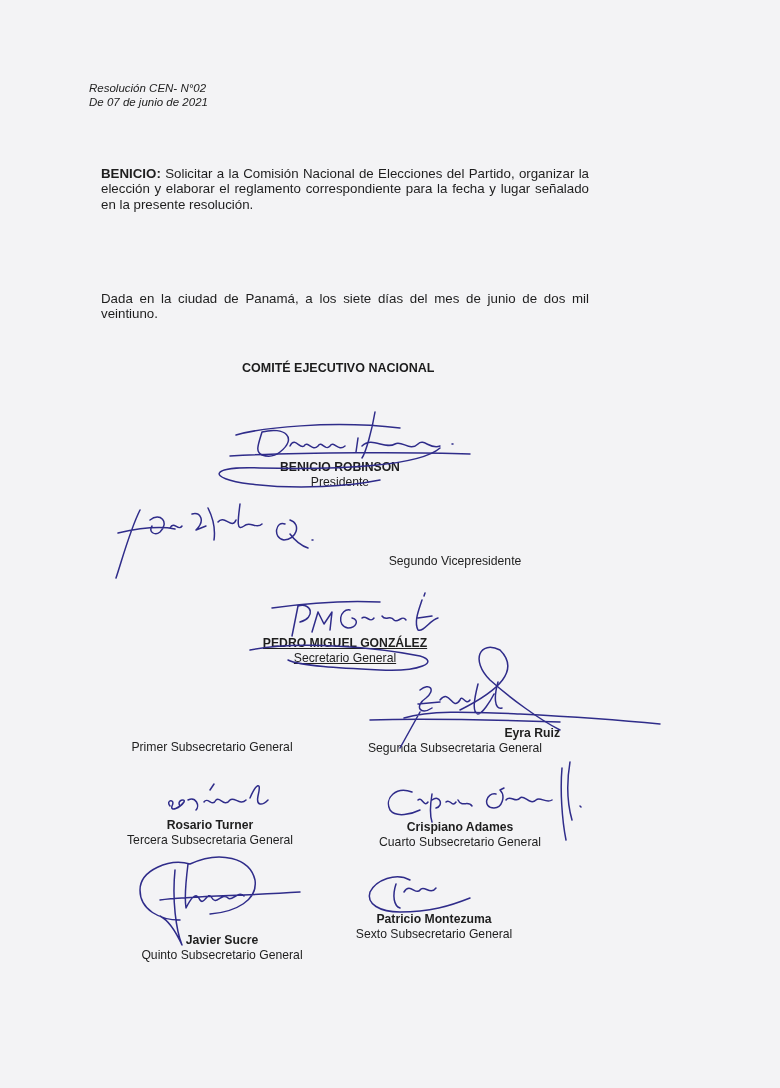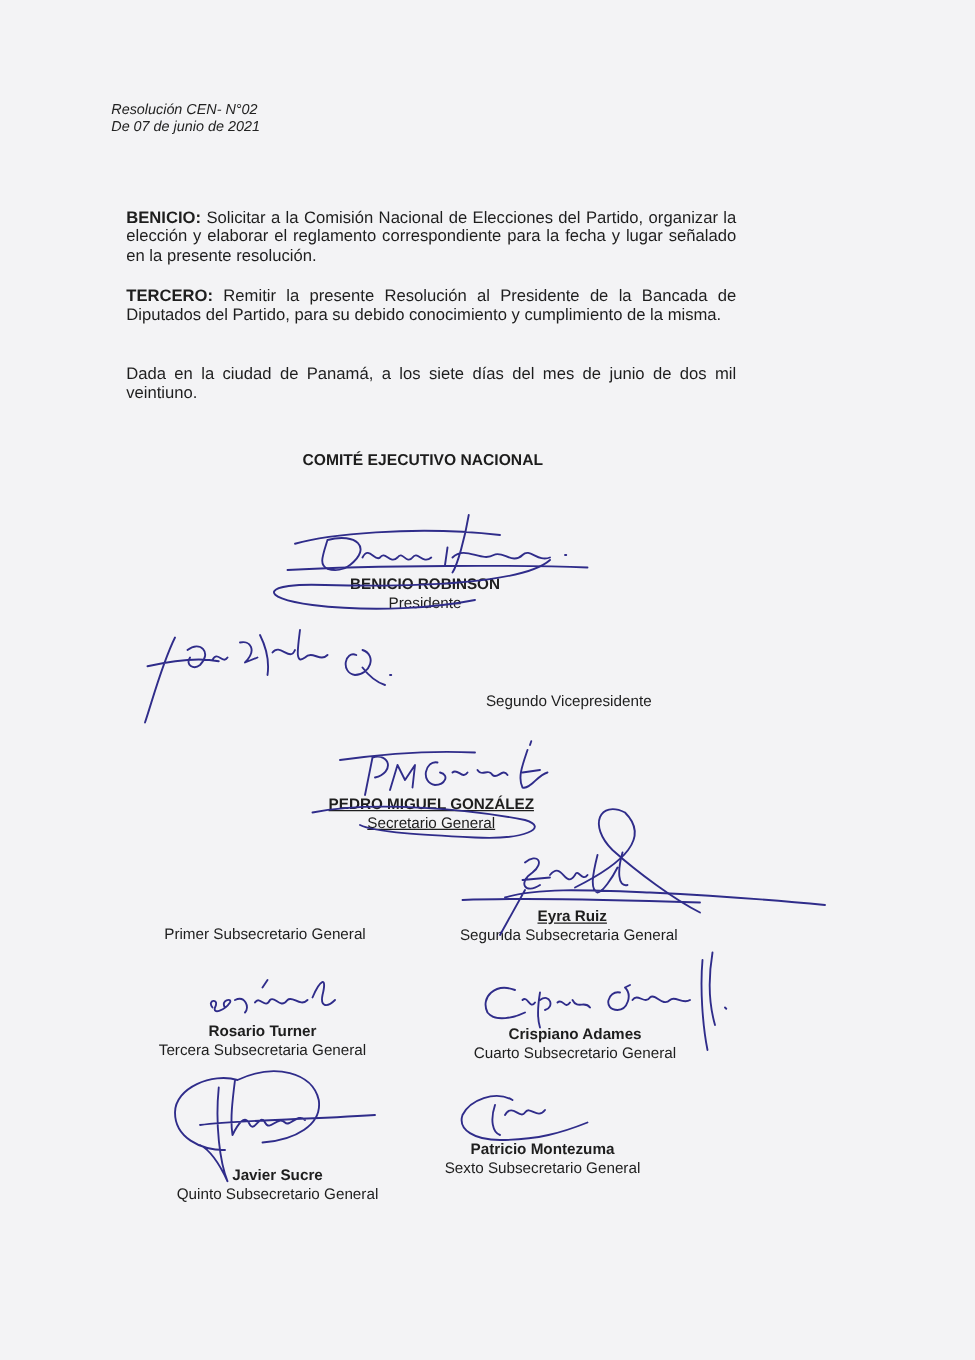--- a/index.html
+++ b/index.html
@@ -28,23 +28,20 @@
 
   <div class="abs header">
     <div>Resolución CEN- N°02</div>
     <div>De 07 de junio de 2021</div>
   </div>
 
   <div class="abs para" style="top:166px;">
     <b>BENICIO:</b><span> Solicitar a la Comisión Nacional de Elecciones del Partido, organizar la elección y elaborar el reglamento correspondiente para la fecha y lugar señalado en la presente resolución.</span>
   </div>
 
-  <div class="abs para" style="top:229px;">
-    <b>TERCERO:</b><span> Remitir la presente Resolución al Presidente de la Bancada de Diputados del Partido, para su debido conocimiento y cumplimiento de la misma.</span>
-  </div>
 
   <div class="abs para" style="top:291px;">Dada en la ciudad de Panamá, a los siete días del mes de junio de dos mil veintiuno.</div>
 
   <div class="abs title">COMITÉ EJECUTIVO NACIONAL</div>
 
   <div class="abs sig" style="left:240px; top:460px; width:200px;">
     <div class="nm">BENICIO ROBINSON</div>
     <div>Presidente</div>
   </div>
 
@@ -56,21 +53,21 @@
   <div class="abs sig" style="left:240px; top:636px; width:210px;text-decoration:underline;">
     <div class="nm">PEDRO MIGUEL GONZÁLEZ</div>
     <div>Secretario General</div>
   </div>
 
   <div class="abs sig" style="left:112px; top:740px; width:200px;">
     <div>Primer Subsecretario General</div>
   </div>
 
   <div class="abs sig" style="left:350px; top:726px; width:210px;">
-    <div class="nm" style="padding-left:80px;text-align:left;text-decoration:underline;">Eyra Ruiz</div>
+    <div class="nm" style="padding-left:80px;text-align:right;">Eyra Ruiz</div>
     <div>Segunda Subsecretaria General</div>
   </div>
 
   <div class="abs sig" style="left:110px; top:818px; width:200px;">
     <div class="nm">Rosario Turner</div>
     <div>Tercera Subsecretaria General</div>
   </div>
 
   <div class="abs sig" style="left:360px; top:820px; width:200px;">
     <div class="nm">Crispiano Adames</div>

